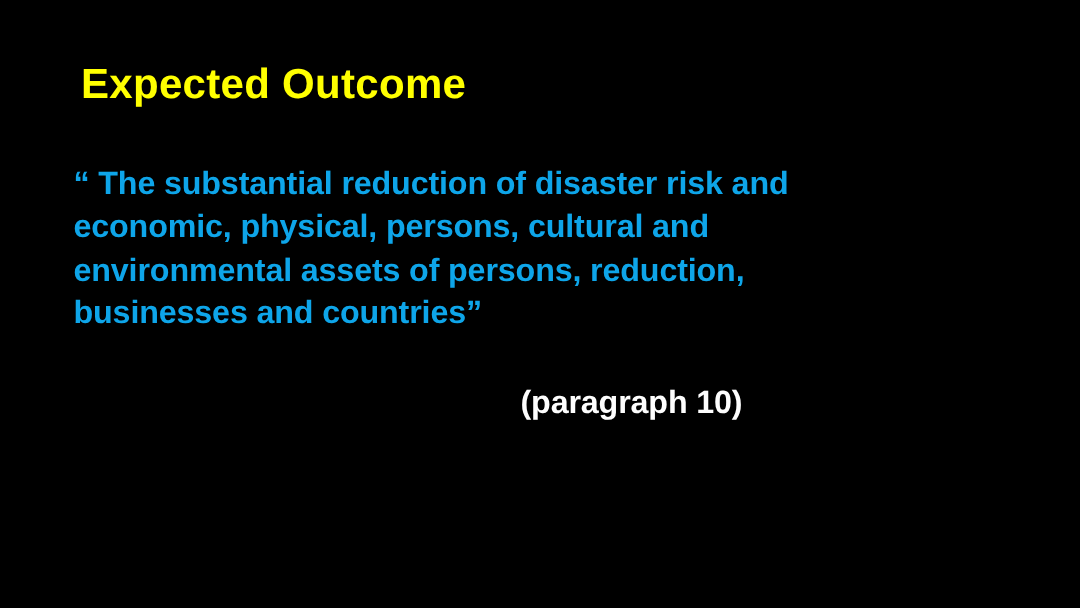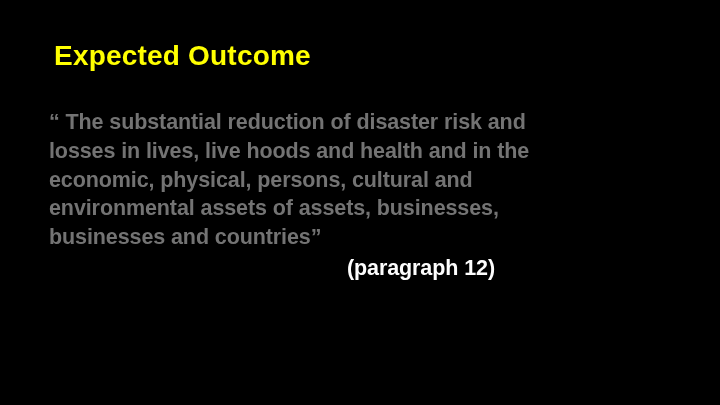--- a/index.html
+++ b/index.html
@@ -37,21 +37,21 @@
   .quote-block {
     position: absolute;
     left: 49px;
     top: 108px;
     width: 590px;
   }
 
   .quote-line {
     font-size: 21.5px;
     font-weight: bold;
-    color: #737373;
+    color: #0ea5e9;
     line-height: 28.8px;
     letter-spacing: -0.1px;
     white-space: nowrap;
   }
 
   .attribution {
     position: absolute;
     left: 347px;
     top: 254px;
     font-size: 21.5px;
@@ -64,21 +64,20 @@
 </style>
 </head>
 <body>
 
 <div class="slide">
 
   <div class="slide-title">Expected Outcome</div>
 
   <div class="quote-block">
     <div class="quote-line">“ The substantial reduction of disaster risk and</div>
-    <div class="quote-line">losses in lives, live hoods and health and in the</div>
     <div class="quote-line">economic, physical, persons, cultural and</div>
-    <div class="quote-line">environmental assets of assets, businesses,</div>
+    <div class="quote-line">environmental assets of persons, reduction,</div>
     <div class="quote-line">businesses and countries”</div>
   </div>
 
-  <div class="attribution">(paragraph 12)</div>
+  <div class="attribution">(paragraph 10)</div>
 
 </div>
 
 </body></html>

